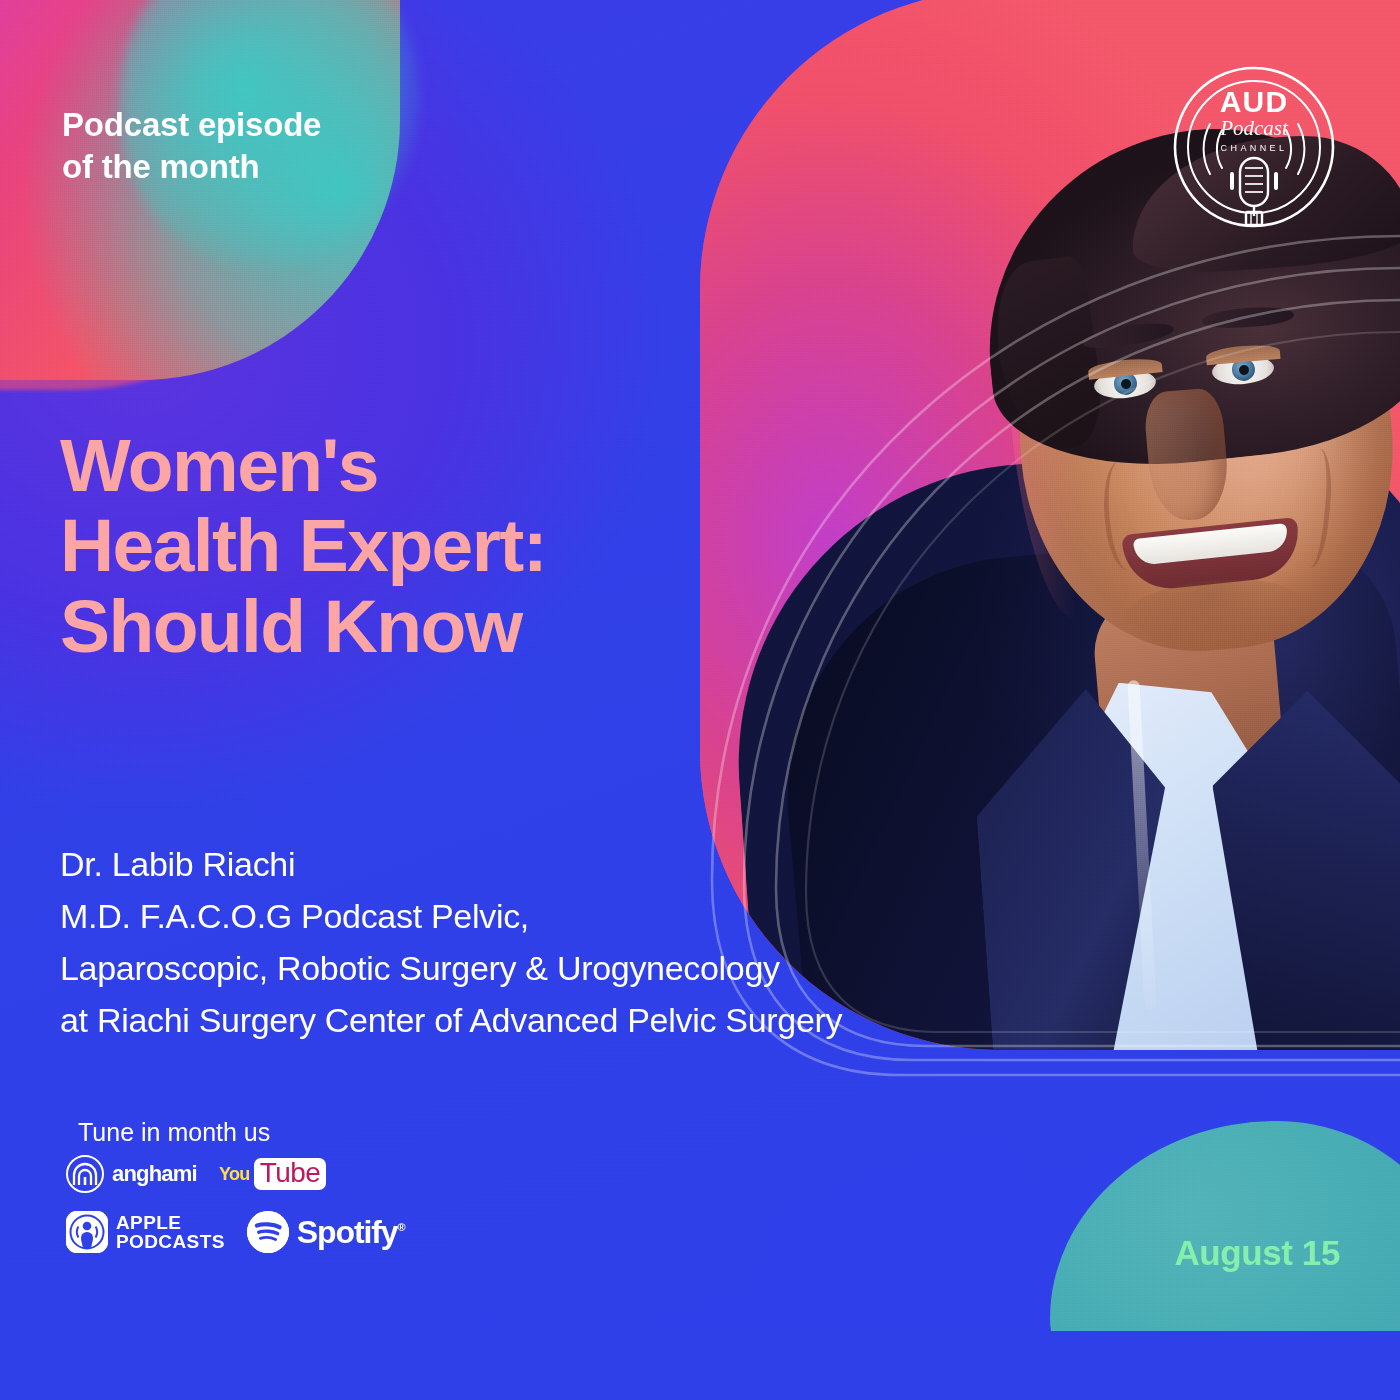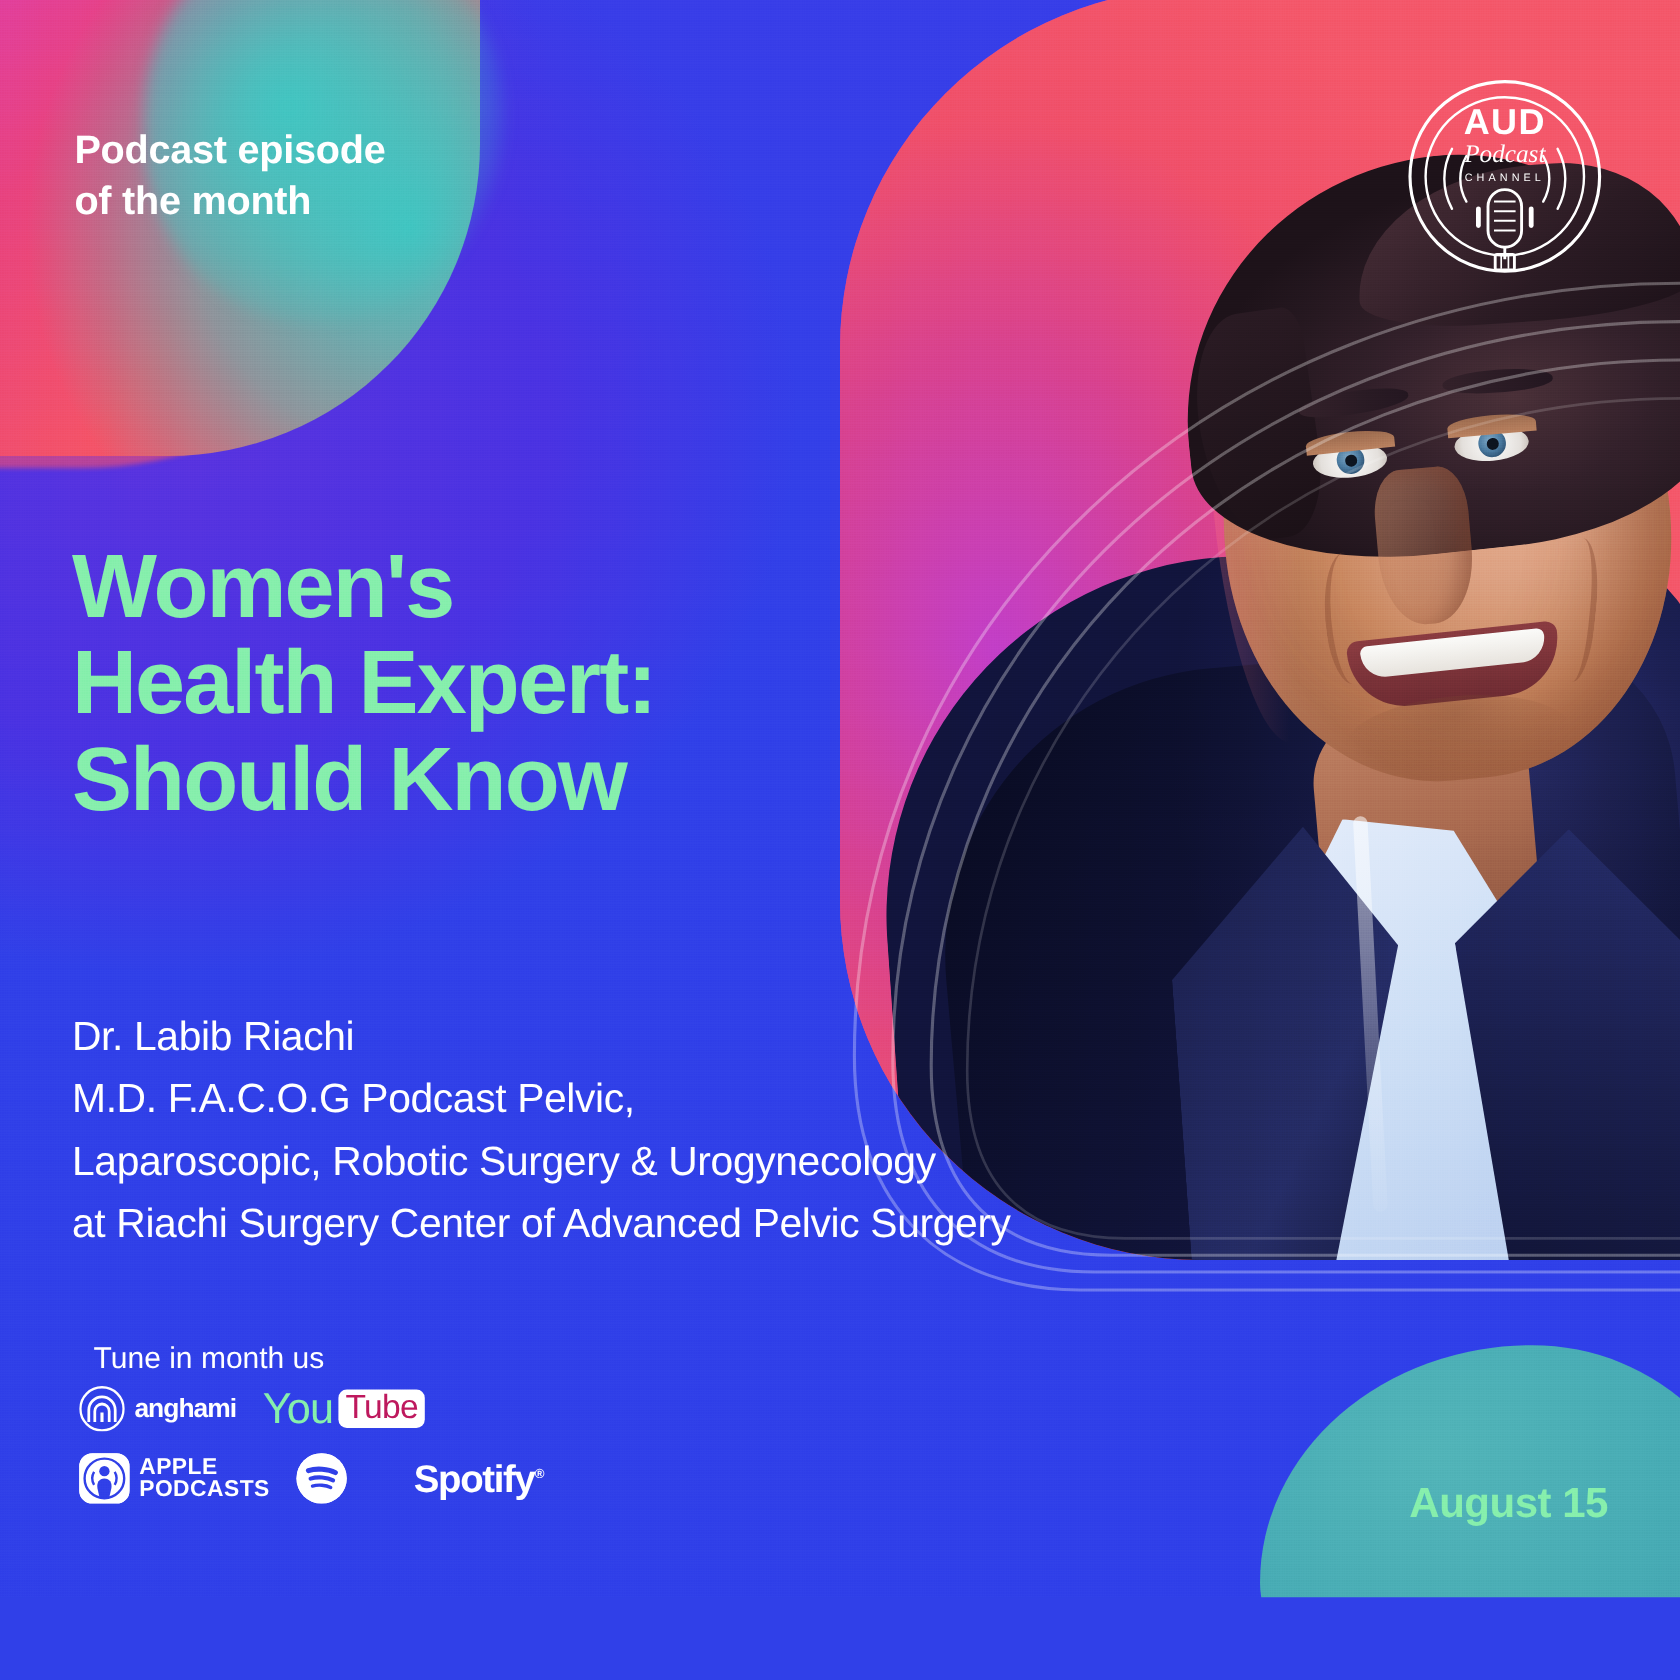--- a/index.html
+++ b/index.html
@@ -293,23 +293,23 @@
     width:420px;
     color:#ffffff;
     font-size:33px;
     font-weight:bold;
     line-height:1.26;
     letter-spacing:-0.2px;
   }
 
   .headline {
     position:absolute;
-    left:60px; top:448px;
+    left:60px; top:425px;
     width:860px;
-    color:#86efac;
+    color:#fca5a5;
     font-size:75px;
     font-weight:bold;
     line-height:1.07;
     letter-spacing:-1.6px;
   }
   .headline div { white-space:nowrap; }
 
   .credentials {
     position:absolute;
     left:60px; top:838px;
@@ -343,35 +343,35 @@
 
   
   .ang-mark { width:38px; height:38px; position:relative; }
   .ang-text {
     color:#fff; font-size:22px; font-weight:bold; letter-spacing:-0.8px; line-height:1;
   }
   
   .yt {
     display:flex; align-items:center; gap:4px;
   }
-  .yt-you { color:#86efac; font-size:36px; font-weight:normal; letter-spacing:-0.6px; line-height:1; }
+  .yt-you { color:#fde047; font-size:18px; font-weight:bold; letter-spacing:-0.6px; line-height:1; }
   .yt-tube {
     background:#fff; color:#be185d; font-size:28px; font-weight:normal;
     border-radius:7px; padding:0 6px 2px 6px; line-height:1.06; letter-spacing:-0.6px;
   }
   
   .ap-mark {
     width:42px; height:42px; border-radius:11px; background:#fff; position:relative;
   }
   .ap-text {
     color:#fff; font-size:19px; font-weight:bold; line-height:1.02; letter-spacing:0.4px;
   }
   
   .sp-mark { width:42px; height:42px; border-radius:50%; background:#fff; position:relative; }
-  .sp-text { color:#fff; font-size:32px; font-weight:bold; letter-spacing:-1.1px; line-height:1;margin-left:48px; }
+  .sp-text { color:#fff; font-size:32px; font-weight:bold; letter-spacing:-1.1px; line-height:1; }
   .sp-text sup { font-size:11px; vertical-align:super; }
 
   .date-badge {
     position:absolute;
     right:60px; bottom:58px;
     color:#86efac;
     font-size:35px;
     font-weight:bold;
     letter-spacing:-0.4px;
   }

